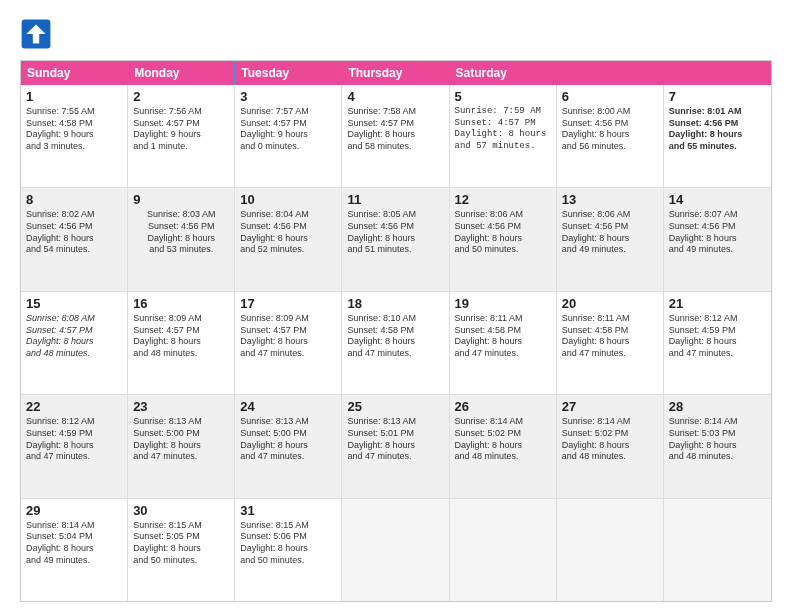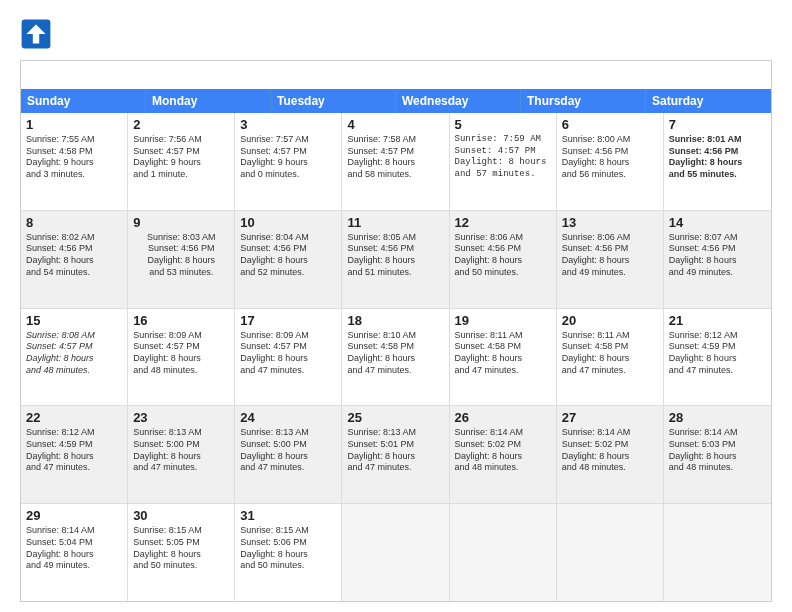--- a/index.html
+++ b/index.html
@@ -54,23 +54,22 @@
       color: #555;
     }
     .calendar {
       flex: 1;
       display: flex;
       flex-direction: column;
       border: 1px solid #ccc;
     }
     .cal-header {
       display: grid;
-      grid-template-columns: repeat(6, 1fr);
-      background: #3b82f6;
-      margin-top: 28px;
+      grid-template-columns: repeat(7, 1fr);
+      background: #ec4899;
     }
     .cal-header-cell {
       color: #fff;
       font-weight: bold;
       font-size: 12px;
       padding: 5px 6px;
       text-align: left;
       border-right: 1px solid #4a90d9;
     }
     .cal-header-cell:last-child {
@@ -140,21 +139,20 @@
       <div class="main-title"></div>
       <div class="subtitle"></div>
     </div>
   </div>
 
   <div class="calendar">
     <div class="cal-header" id="cal-header">
         <div class="cal-header-cell">Sunday</div>
         <div class="cal-header-cell">Monday</div>
         <div class="cal-header-cell">Tuesday</div>
-        <div class="cal-header-cell">Wednesday</div>
         <div class="cal-header-cell">Thursday</div>
         <div class="cal-header-cell">Saturday</div>
       </div>
     <div class="cal-body" id="cal-body">
         <div class="cal-row">
           <div class="cal-cell">
             <span class="day-num">1</span>
             <div class="cell-text" style="white-space: pre-line;">Sunrise: 7:55 AM
 Sunset: 4:58 PM
 Daylight: 9 hours

